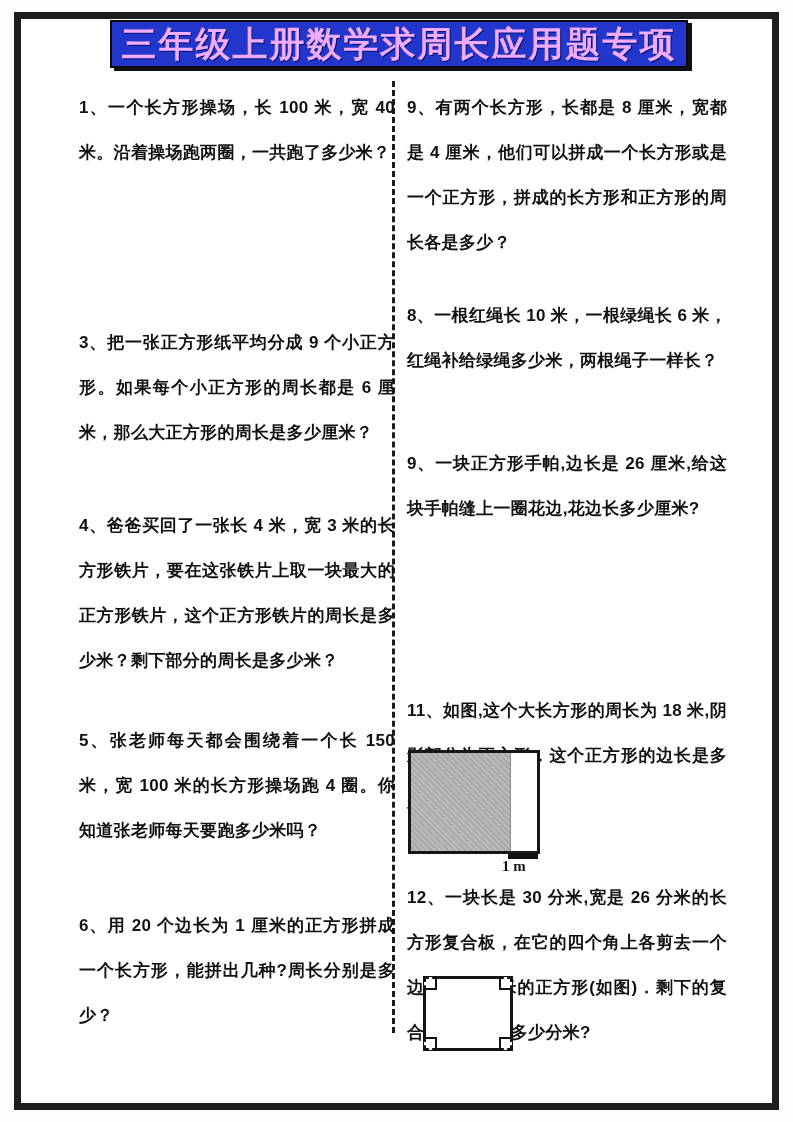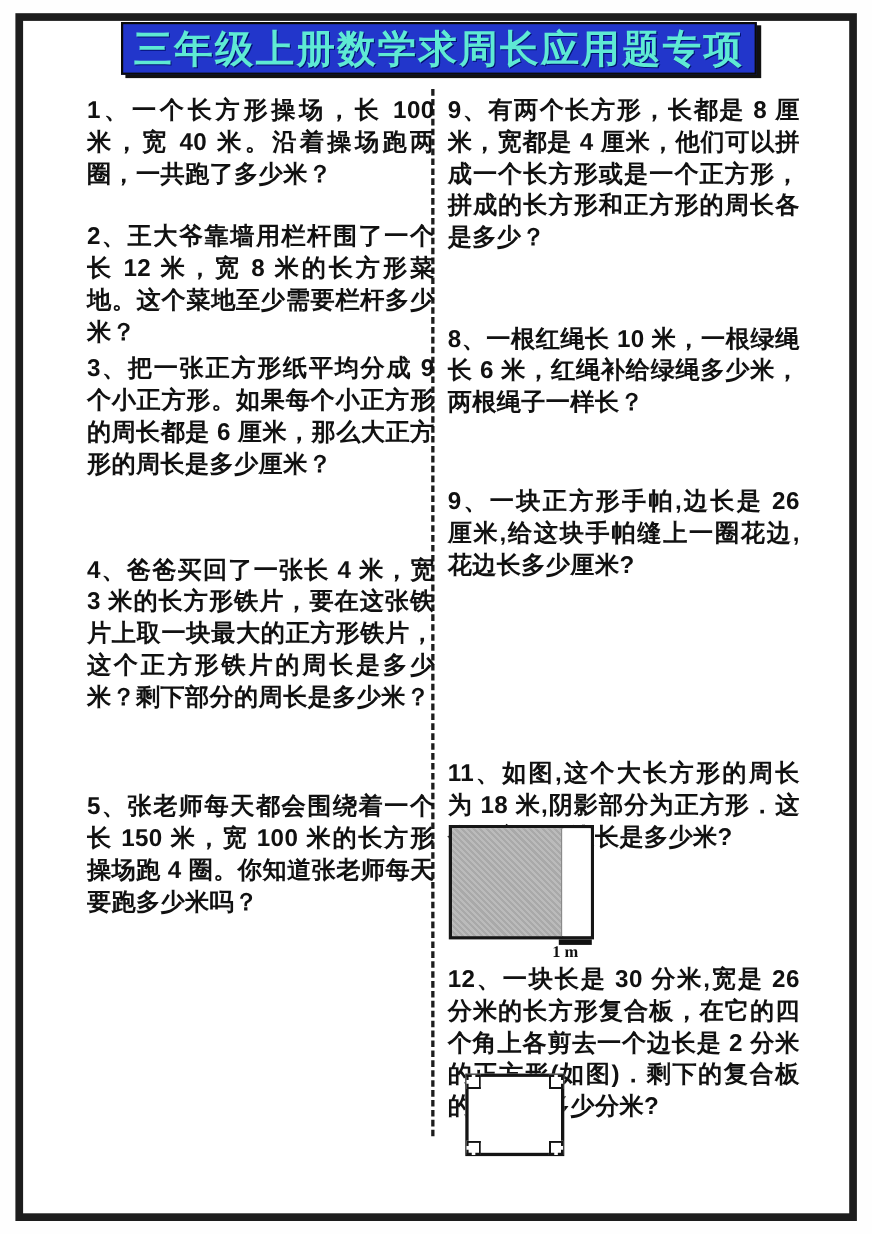--- a/index.html
+++ b/index.html
@@ -22,37 +22,37 @@
   
   .banner {
     position: absolute; left: 89px; top: 1px;
     width: 578px; height: 48px;
     background: #2236cb;
     border: 2px solid #0a0a0a;
     box-shadow: 4px 3px 0 0 #111111;
     display: flex; align-items: center; justify-content: center;
   }
   .banner .title-text {
-    color: #5eead4; font-size: 35px; font-weight: 900;
+    color: #f0abfc; font-size: 35px; font-weight: 900;
     letter-spacing: 2px; white-space: nowrap;
     text-shadow: 1px 1px 0 #001070;
   }
 
   
   .divider {
     position: absolute; left: 371px; top: 62px;
     height: 952px; width: 0;
     border-left: 3px dashed #1c1c1c;
   }
 
   
   .problem {
     position: absolute;
-    font-size: 22px; font-weight: 700; color: #111;
-    line-height: 29px;
+    font-size: 17px; font-weight: 700; color: #111;
+    line-height: 45px;
     text-align: justify; text-justify: inter-ideograph;
     letter-spacing: 0.3px;
   }
   .p-left  { left: 58px;  width: 316px; }
   .p-right { left: 386px; width: 320px; }
 
   
   .fig11 { position: absolute; left: 387px; top: 731px; width: 134px; height: 125px; }
   .fig11 .outer-rect {
     position: absolute; left: 0; top: 0; width: 132px; height: 104px;
@@ -102,24 +102,24 @@
 <div class="canvas">
   <div class="page-frame">
 
     <div class="banner">
       <span class="title-text">三年级上册数学求周长应用题专项</span>
     </div>
 
     <div class="divider"></div>
 
     <div class="problem p-left" style="top:66px">1、一个长方形操场，长 100 米，宽 40 米。沿着操场跑两圈，一共跑了多少米？</div>
-    <div class="problem p-left" style="top:181px">2、王大爷靠墙用栏杆围了一个长 12 米，宽 8 米的长方形菜地。这个菜地至少需要栏杆多少米？</div>
     <div class="problem p-left" style="top:301px">3、把一张正方形纸平均分成 9 个小正方形。如果每个小正方形的周长都是 6 厘米，那么大正方形的周长是多少厘米？</div>
     <div class="problem p-left" style="top:484px">4、爸爸买回了一张长 4 米，宽 3 米的长方形铁片，要在这张铁片上取一块最大的正方形铁片，这个正方形铁片的周长是多少米？剩下部分的周长是多少米？</div>
     <div class="problem p-left" style="top:699px">5、张老师每天都会围绕着一个长 150 米，宽 100 米的长方形操场跑 4 圈。你知道张老师每天要跑多少米吗？</div>
+    <div class="problem p-left" style="top:884px">6、用 20 个边长为 1 厘米的正方形拼成一个长方形，能拼出几种?周长分别是多少？</div>
 
     <div class="problem p-right" style="top:66px">9、有两个长方形，长都是 8 厘米，宽都是 4 厘米，他们可以拼成一个长方形或是一个正方形，拼成的长方形和正方形的周长各是多少？</div>
     <div class="problem p-right" style="top:274px">8、一根红绳长 10 米，一根绿绳长 6 米，红绳补给绿绳多少米，两根绳子一样长？</div>
     <div class="problem p-right" style="top:422px">9、一块正方形手帕,边长是 26 厘米,给这块手帕缝上一圈花边,花边长多少厘米?</div>
     <div class="problem p-right" style="top:669px">11、如图,这个大长方形的周长为 18 米,阴影部分为正方形．这个正方形的边长是多少米?</div>
 
     <div class="fig11">
       <div class="outer-rect">
         <div class="shaded"></div>
         <div class="strip"></div>

